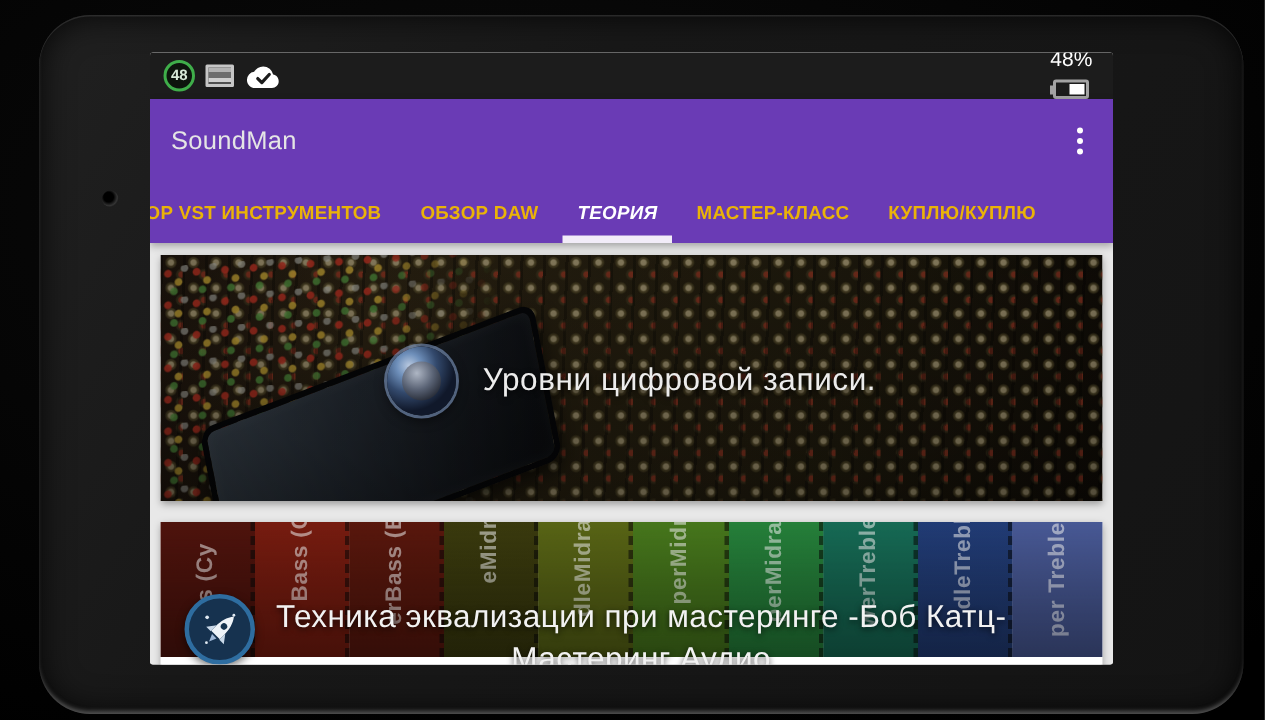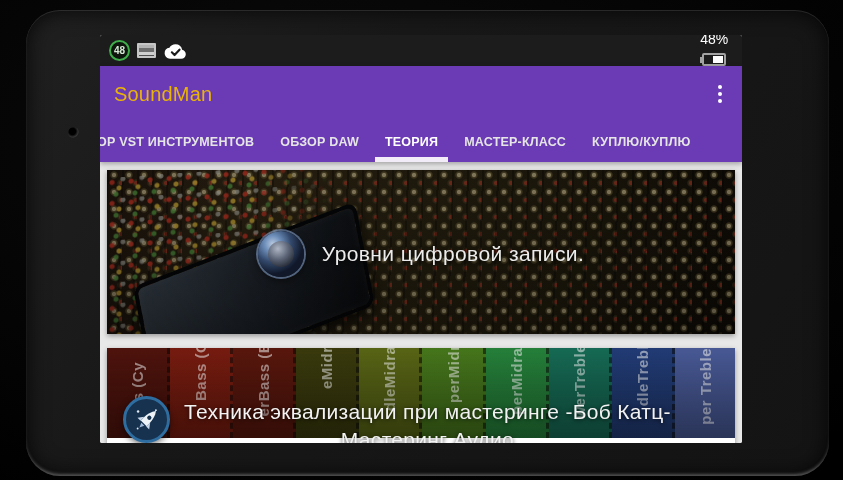--- a/index.html
+++ b/index.html
@@ -43,30 +43,30 @@
   .bars i.on { background:#fff; }
   .pct { font-size:14px; color:#fff; }
   .battery { position:relative; width:24px; height:13px; border:2px solid #a3a3a3; border-radius:2px; }
   .battery::before { content:""; position:absolute; left:-4px; top:2.5px; width:2px; height:6px; background:#a3a3a3; }
   .battery .fill { position:absolute; right:1px; top:1px; bottom:1px; width:10px; background:#fff; }
   .clock { font-size:15px; color:#fff;margin-top:28px; }
 
   
   .header { background:var(--purple,#6a3bb5); box-shadow:0 2px 5px rgba(0,0,0,.3); position:relative; z-index:5; }
   .appbar { height:56px; display:flex; align-items:center; padding:0 14px; }
-  .app-title { color:#eab308; font-size:20px; letter-spacing:.2px;text-align:right; }
+  .app-title { color:#e5e5e5; font-size:17px; letter-spacing:.2px;text-align:right; }
   .overflow { margin-left:auto; display:flex; flex-direction:column; gap:3px; padding:8px 6px; cursor:pointer; }
   .overflow i { width:4px; height:4px; border-radius:50%; background:#fff; display:block; }
 
   .tabbar { height:40px; display:flex; align-items:center; gap:26px; padding-left:3px;
             overflow:hidden; white-space:nowrap; }
   .tab { position:relative; height:40px; display:flex; align-items:center;
-         color:#e5e5e5; font-size:12.5px; font-weight:bold; letter-spacing:.2px; cursor:pointer; flex:0 0 auto; }
+         color:#eab308; font-size:12.5px; font-weight:bold; letter-spacing:.2px; cursor:pointer; flex:0 0 auto; }
   .tab:first-child { margin-left:-6px; }
-  .tab.active { color:#fff; }
+  .tab.active { color:#fff;font-style:italic; }
   .tab.active::after { content:""; position:absolute; left:-10px; right:-10px; bottom:0; height:5px;
                        background:var(--indicator,#f2ecf8); }
 
   
   .content { position:relative; height:319px; background:var(--list-bg,#e8e8e8); padding:8px 7px 0; }
   .card { position:relative; width:628px; background:#fff; box-shadow:0 2px 5px rgba(0,0,0,.35);
           overflow:hidden; cursor:pointer; }
   .card1 { height:164px; margin-bottom:14px; }
   .card2 { height:164px; }
 

